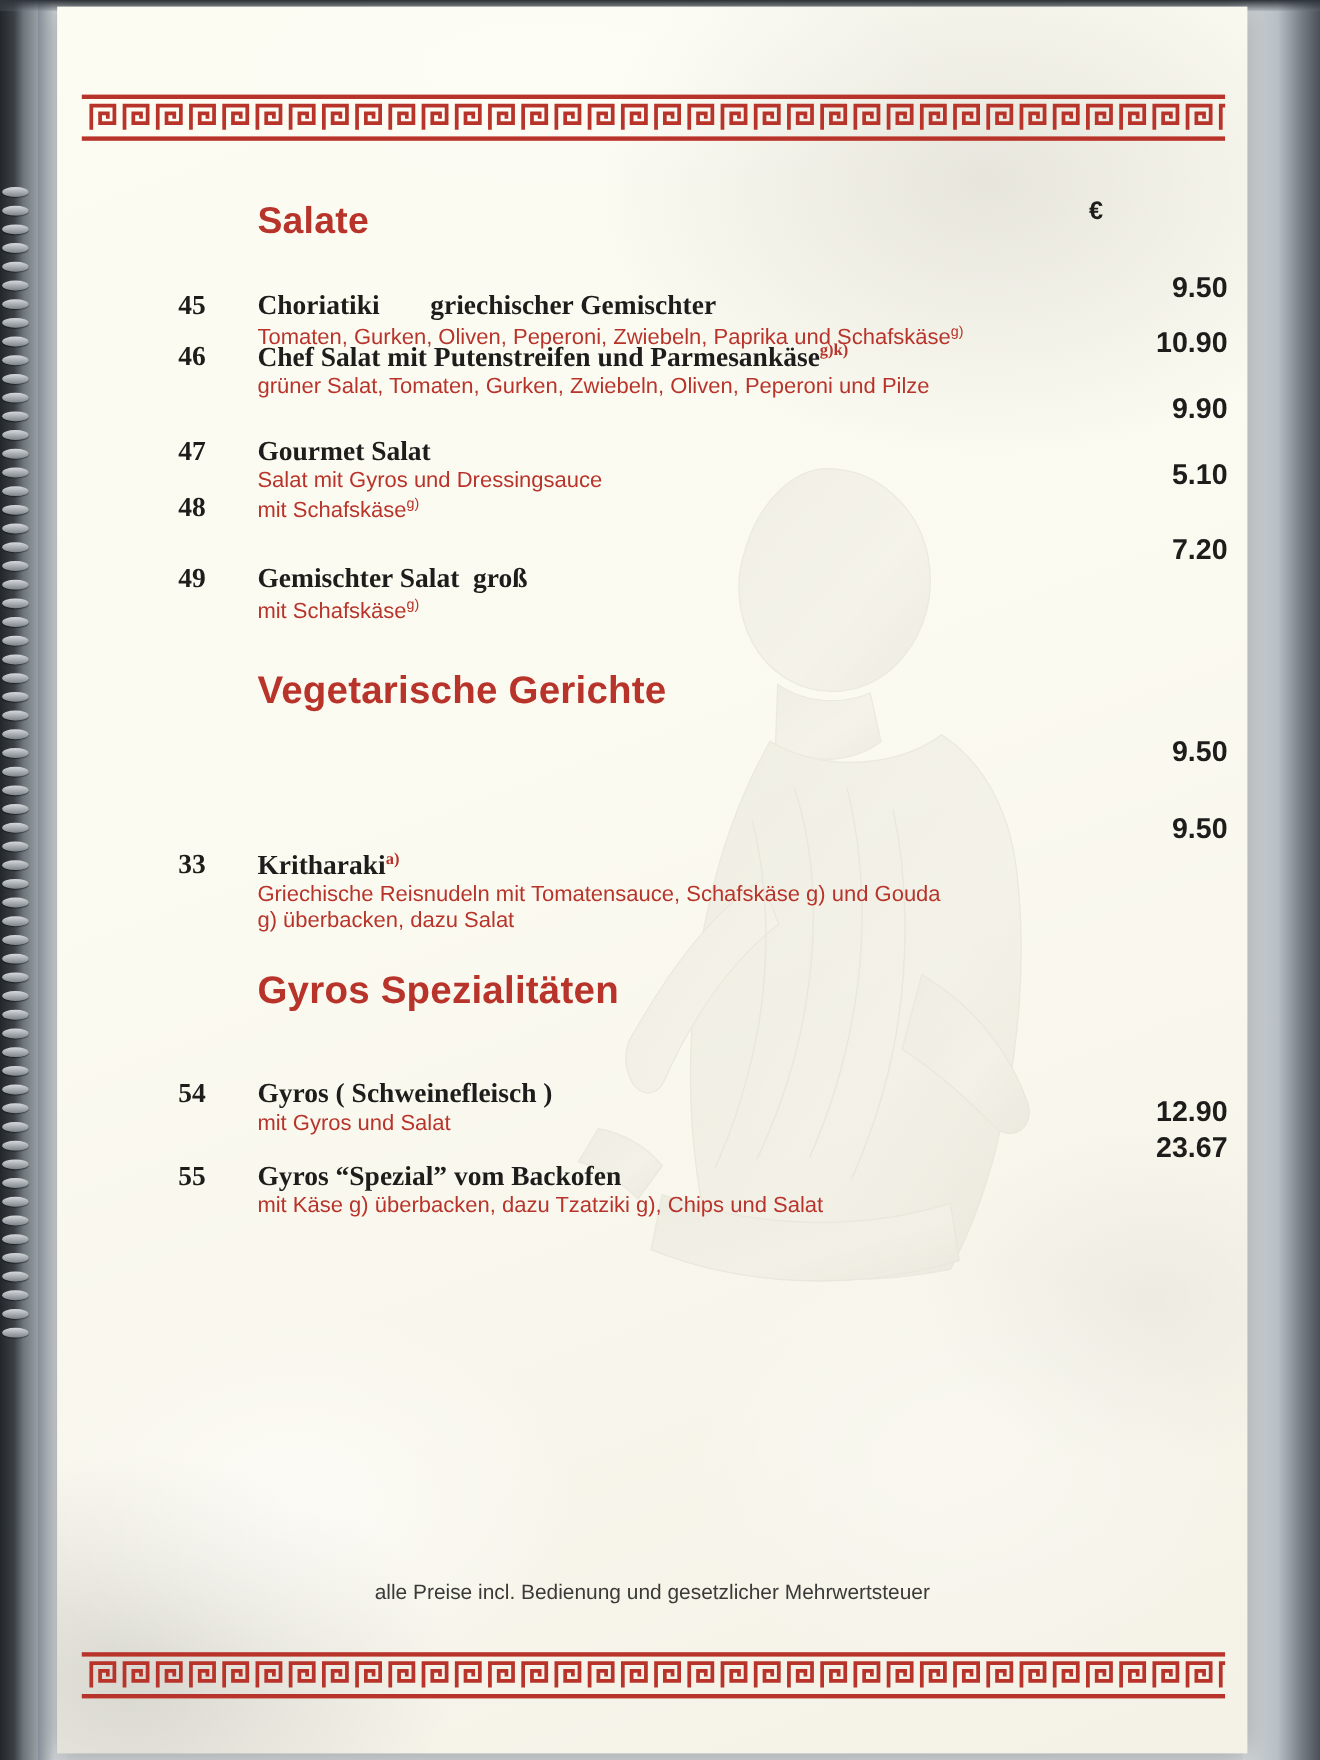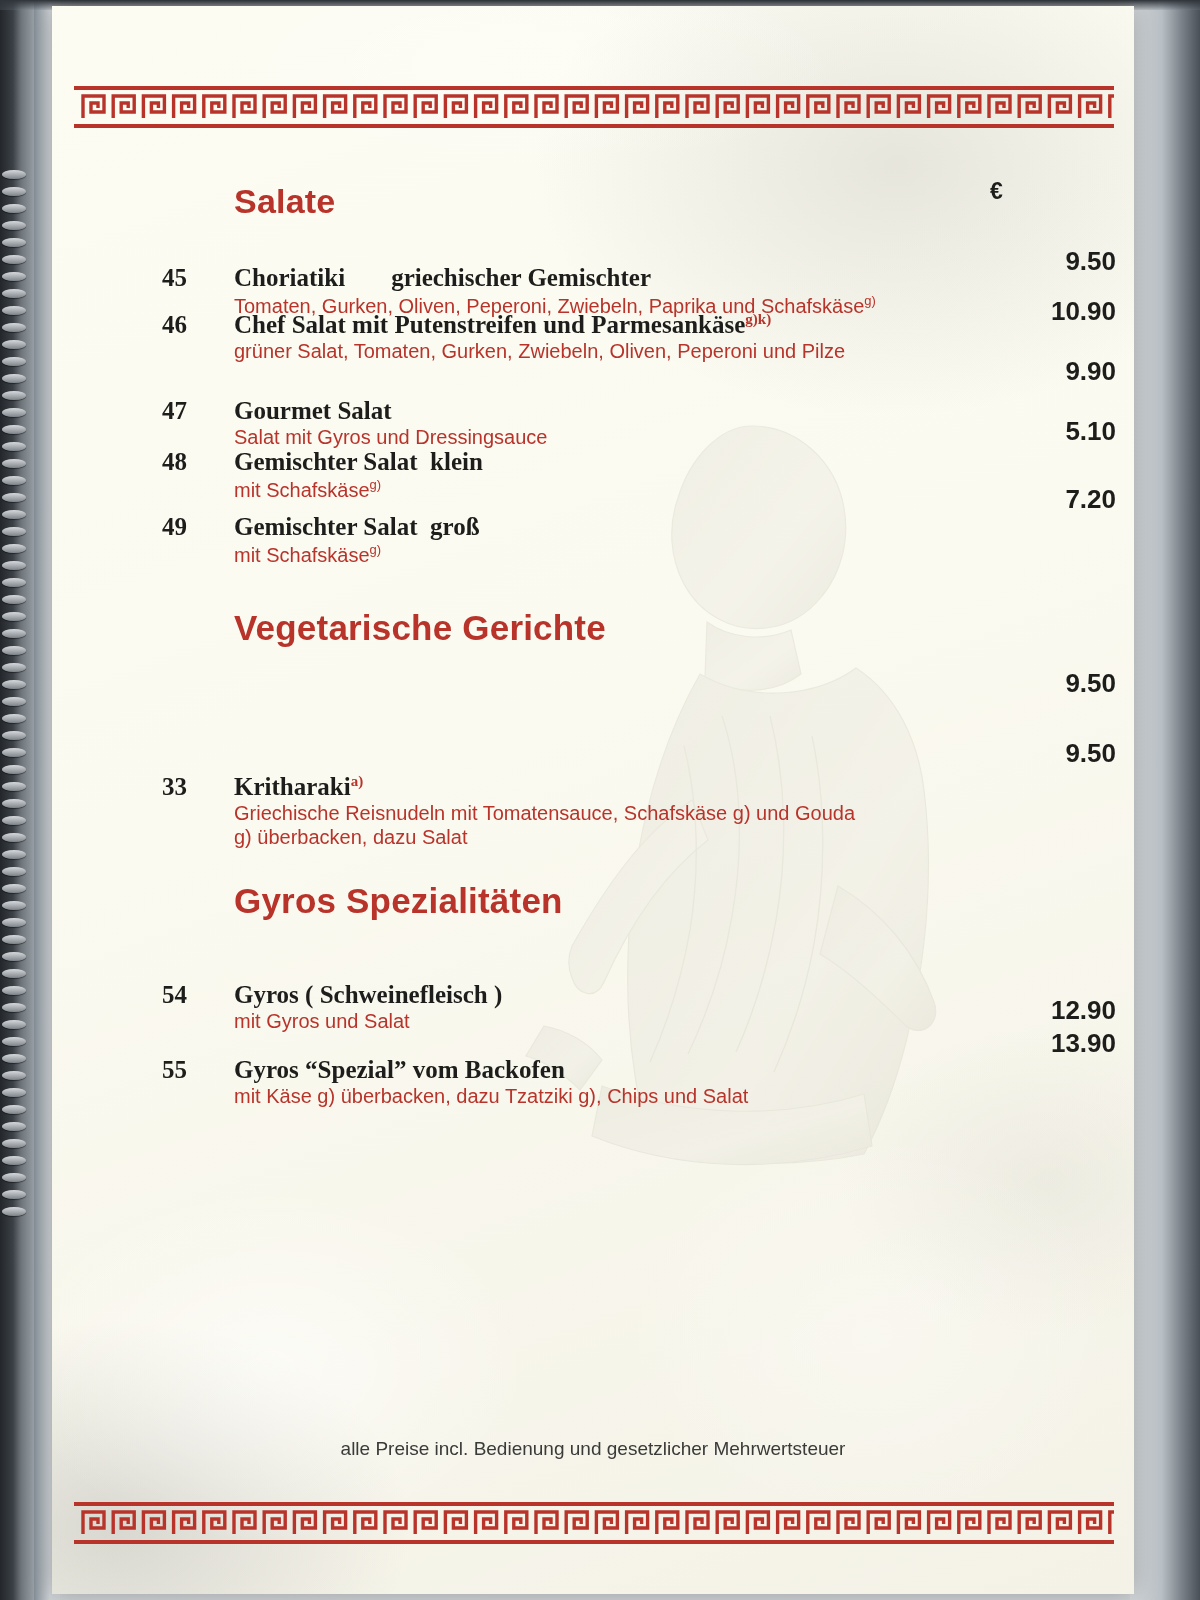--- a/index.html
+++ b/index.html
@@ -372,21 +372,20 @@
         <div class="body">
           <div class="name">Gourmet Salat</div>
           <div class="desc">Salat mit Gyros und Dressingsauce</div>
         </div>
       </div>
       <div class="price" style="top:350px;">9.90</div>
 
       <div class="item" style="top:442px;">
         <div class="num">48</div>
         <div class="body">
-          <div class="name">Gemischter Salat  klein</div>
           <div class="desc"><span>mit Schafskäse</span><span class="sup">g)</span></div>
         </div>
       </div>
       <div class="price" style="top:410px;">5.10</div>
 
       <div class="item" style="top:507px;">
         <div class="num">49</div>
         <div class="body">
           <div class="name">Gemischter Salat  groß</div>
           <div class="desc"><span>mit Schafskäse</span><span class="sup">g)</span></div>
@@ -418,21 +417,21 @@
       </div>
       <div class="price" style="top:955px;margin-top:34px;">12.90</div>
 
       <div class="item" style="top:1050px;">
         <div class="num">55</div>
         <div class="body">
           <div class="name">Gyros “Spezial” vom Backofen</div>
           <div class="desc">mit Käse g) überbacken, dazu Tzatziki g), Chips und Salat</div>
         </div>
       </div>
-      <div class="price" style="top:1022px;">13.90</div>
+      <div class="price" style="top:1022px;">23.67</div>
 
       <div class="footnote">alle Preise incl. Bedienung und gesetzlicher Mehrwertsteuer</div>
     </div>
 
     <div class="meander bottom">
       <svg width="1040" height="46" viewBox="0 0 1040 46">
         <rect x="0" y="2" width="1040" height="4" fill="#b8342b"></rect>
         <rect x="0" y="40" width="1040" height="4" fill="#b8342b"></rect>
         <g id="mbot" fill="none" stroke="#b8342b" stroke-width="3.4">
             <path d="M9 34 L9 12 L30 12 L30 28 L17 28 L17 19 L24 19 L24 24"></path>

